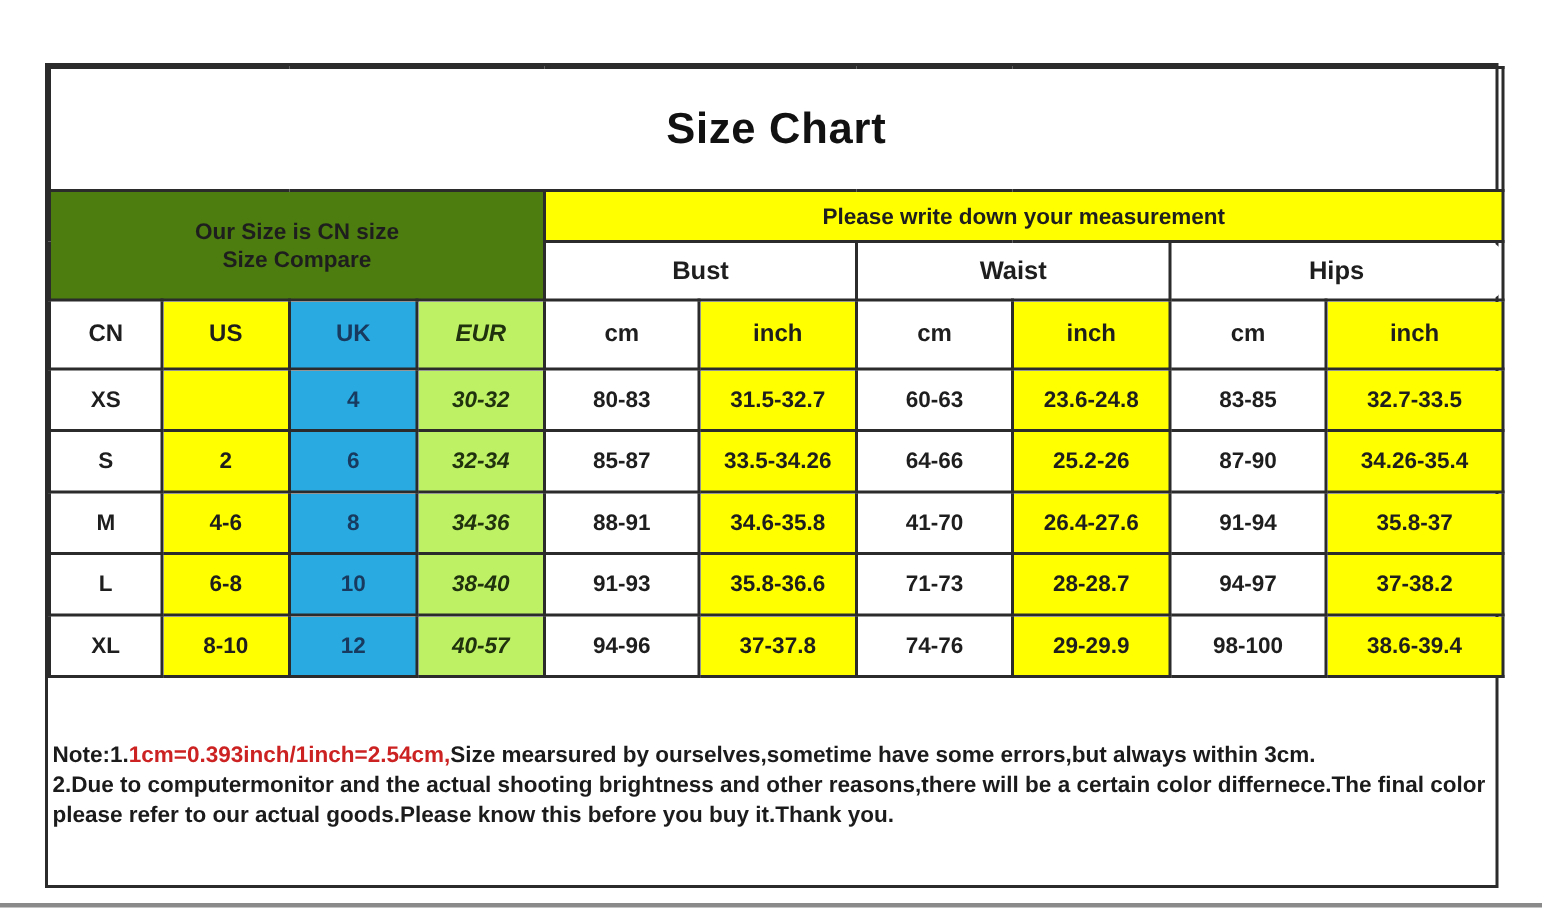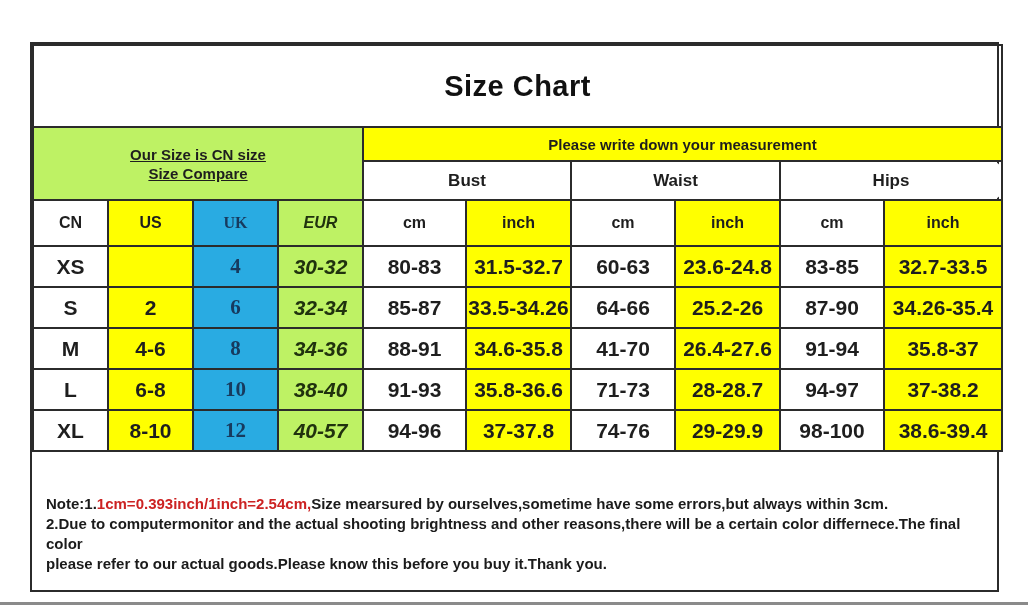--- a/index.html
+++ b/index.html
@@ -39,28 +39,28 @@
   .title-row td {
     height: 80px;
     font-size: 29px;
     letter-spacing: 0.5px;
     color: #111;
     border-bottom: 2px solid #2b2b2b;
   }
   .band-row th { height: 32px; font-size: 15px; }
   .group-row th { height: 37px; font-size: 17px; }
   .units-row th { height: 44px; font-size: 16px; }
-  .data-row td { height: 39px; font-size: 21px; }
-  .left-header-cell { font-size: 15px; line-height: 19px; background: #bef264; text-decoration: underline; }
+  .data-row td { height: 39px; font-size: 15px; }
+  .left-header-cell { font-size: 15px; line-height: 19px; background: #4d7c0f; }
   .c-white  { background: #ffffff; border-radius: 11px; }
   .c-yellow { background: #ffff00; margin-left: 48px; }
-  .c-blue   { background: #29abe2; color: #173a5e !important; font-family: Liberation Serif, serif; }
+  .c-blue   { background: #29abe2; color: #173a5e !important; }
   .c-green  { background: #bef264; color: #20320e !important; font-style: italic; }
   .note {
-    padding: 42px 6px 0 14px;
+    padding: 42px 6px 0 3px;
     text-align: left;
     font-size: 15px;
     font-weight: bold;
     line-height: 20px;
     color: #1b1b1b;
   }
   .note .red { color: #cc2222; }
   .bottom-line {
     position: absolute;
     left: 0;

